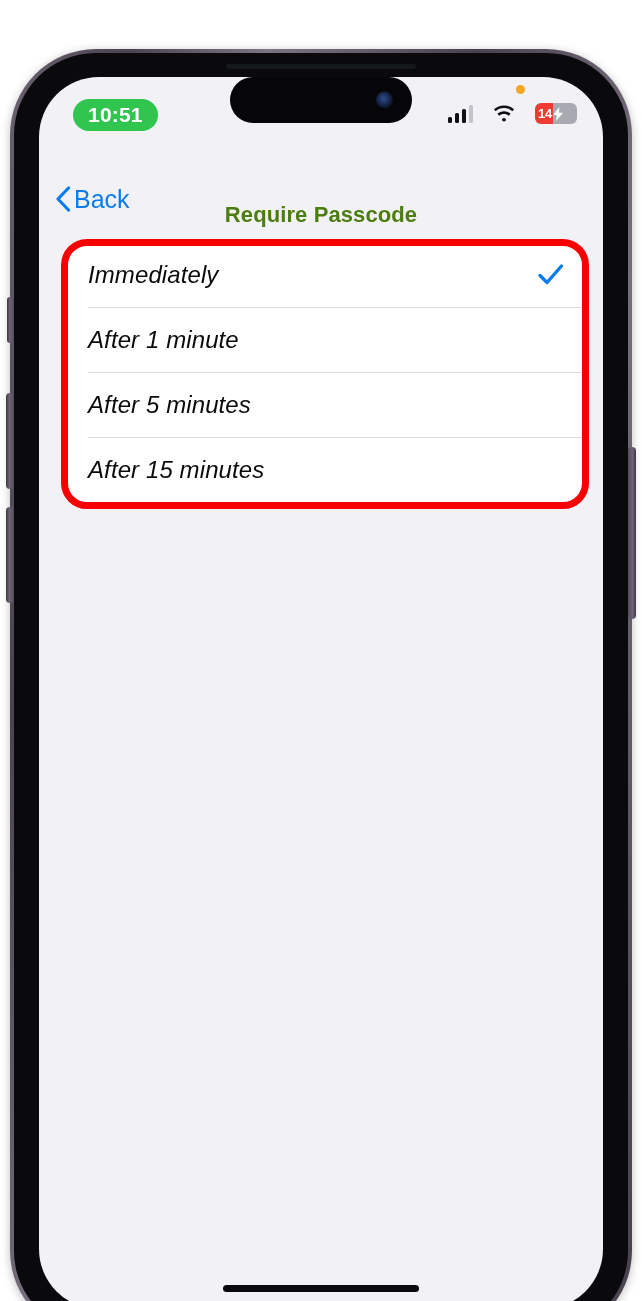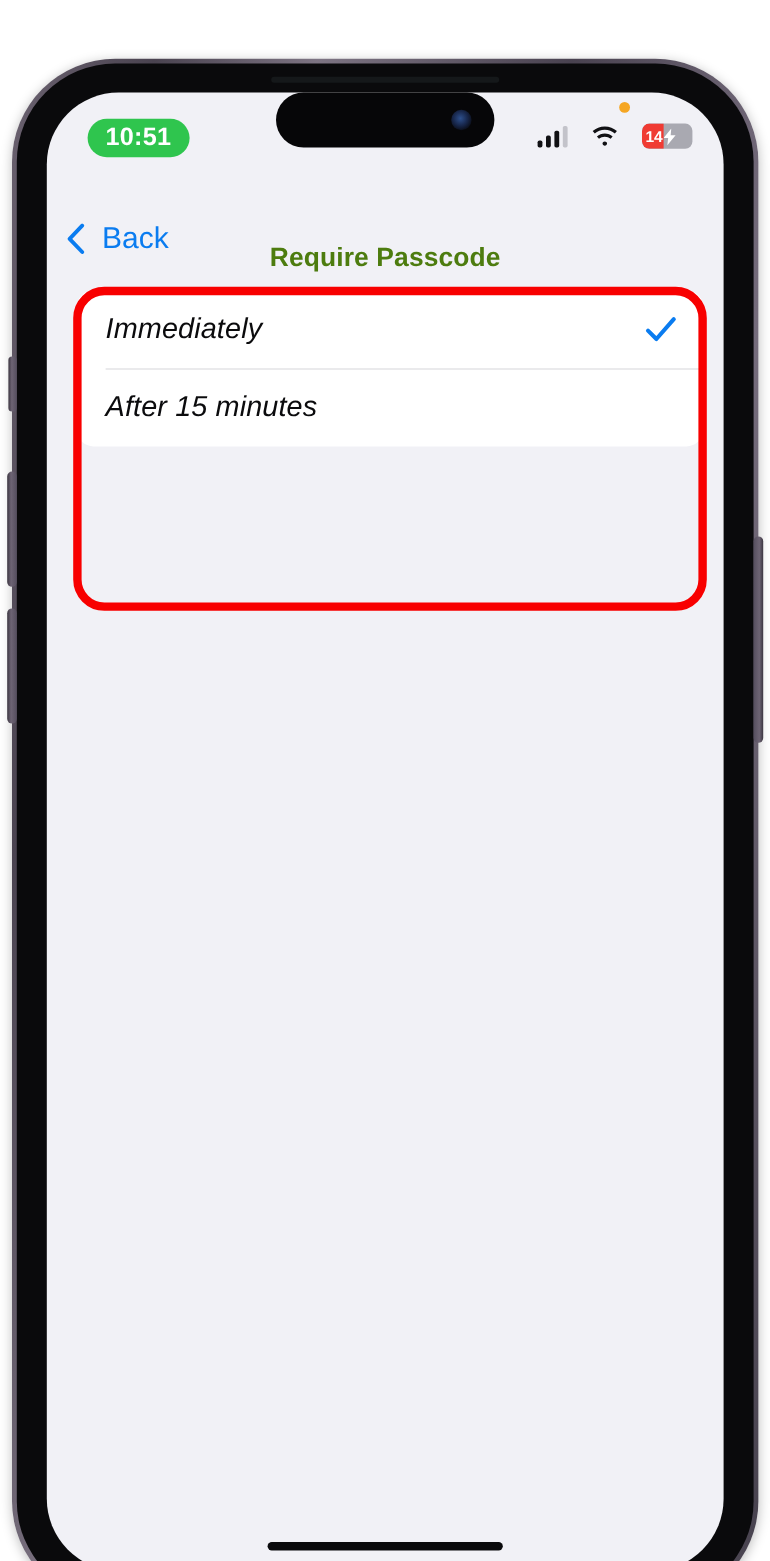--- a/index.html
+++ b/index.html
@@ -208,21 +208,21 @@
     width: 100%;
     height: 56px;
   }
   #back-button {
     position: absolute;
     left: 16px;
     top: 0;
     height: 56px;
     display: flex;
     align-items: center;
-    gap: 14px;
+    gap: 3px;
     color: #0a7cf0;
     font-size: 25px;
     cursor: pointer;
   }
   #chevron-left-icon { width: 16px; height: 26px; display: block; }
   #page-title {
     position: absolute;
     left: 0;
     top: 16px;
     width: 100%;
@@ -355,21 +355,29 @@
 
       <div id="options-card">
 
         <div class="option-row selected">
           <span class="option-label">Immediately</span>
           <svg class="option-check" viewBox="0 0 27 27" xmlns="http://www.w3.org/2000/svg">
             <path d="M3 14.5 10 21.5 24.5 5" fill="none" stroke="#0a7cf0" stroke-width="3.4" stroke-linecap="round" stroke-linejoin="round"></path>
           </svg>
         </div>
 
-
+        <div class="option-row">
+          <span class="option-label">After 1 minute</span>
+
+        </div>
+
+        <div class="option-row">
+          <span class="option-label">After 5 minutes</span>
+
+        </div>
 
         <div class="option-row">
           <span class="option-label">After 15 minutes</span>
 
         </div>
 
       </div>
 
       <div id="annotation-highlight-box"></div>
 

